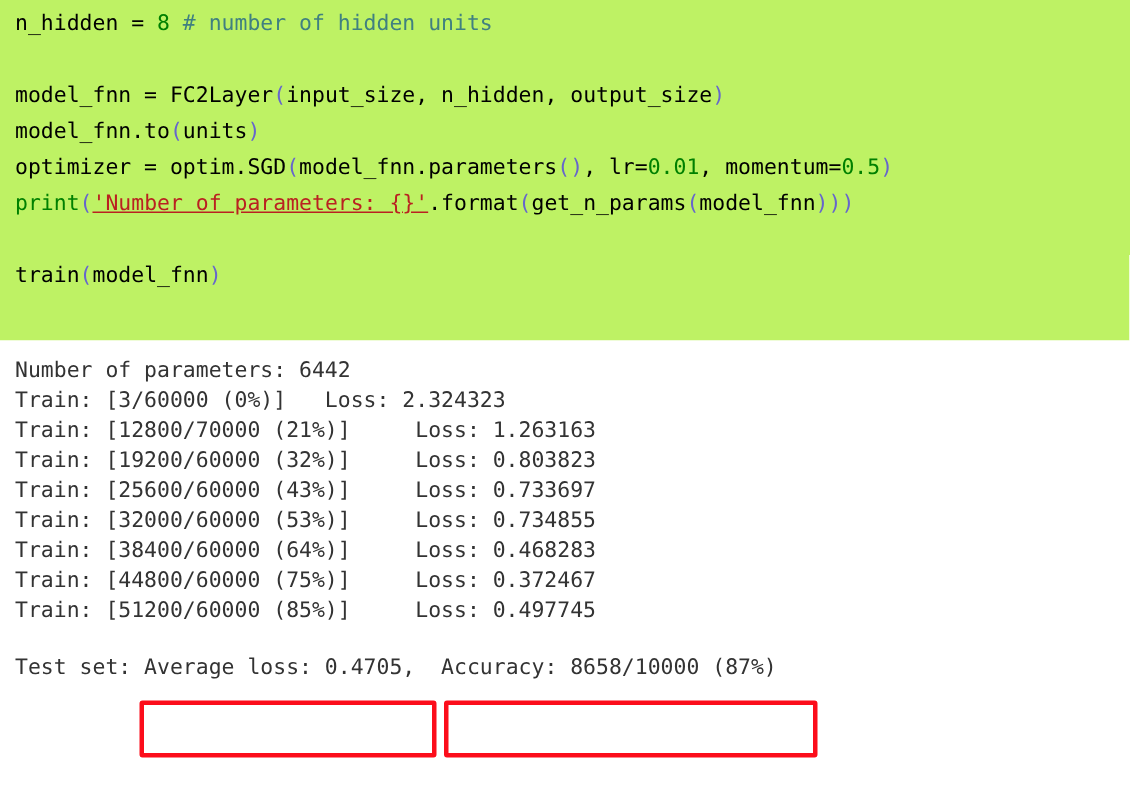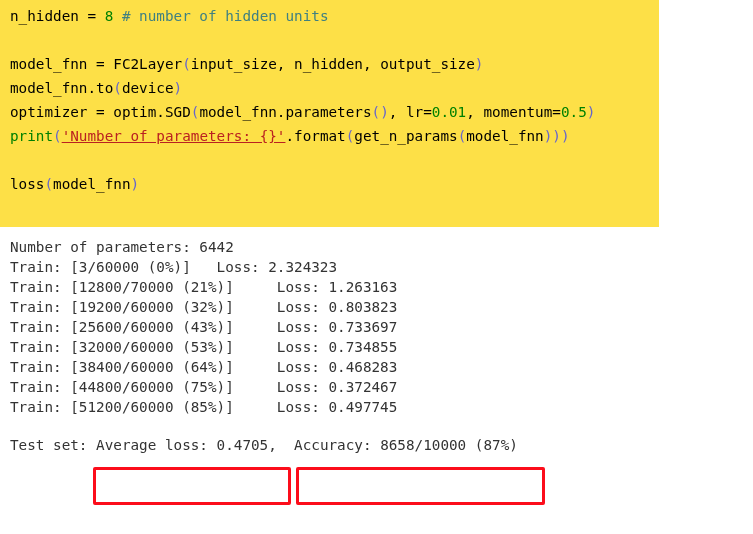--- a/index.html
+++ b/index.html
@@ -10,22 +10,22 @@
   }
   body {
     width: 753px;
     height: 534px;
     overflow: hidden;
     font-family: "DejaVu Sans Mono", "Liberation Mono", monospace;
   }
 
   
   #code-cell {
-    background: #fde047;
-    width: 659px;
+    background: #bef264;
+    width: 753px;
     height: 227px;
     box-sizing: border-box;
     padding: 4px 0 0 10px;
     position: relative;
   }
   .code-line {
     font-family: "DejaVu Sans Mono", "Liberation Mono", monospace;
     font-size: 14.3px;
     line-height: 24px;
     height: 24px;
@@ -84,25 +84,25 @@
   .testline-wrap { position: relative; }
 </style>
 </head>
 <body>
 
 <div id="code-cell">
   <div id="code-lines">
       <div class="code-line"><span class="tok-plain">n_hidden </span><span class="tok-plain">= </span><span class="tok-num">8</span><span class="tok-plain"> </span><span class="tok-comment"># number of hidden units</span></div>
       <div class="code-line blank">&nbsp;</div>
       <div class="code-line"><span class="tok-plain">model_fnn </span><span class="tok-plain">= </span><span class="tok-plain">FC2Layer</span><span class="tok-paren">(</span><span class="tok-plain">input_size, n_hidden, output_size</span><span class="tok-paren">)</span></div>
-      <div class="code-line"><span class="tok-plain">model_fnn.to</span><span class="tok-paren">(</span><span class="tok-plain">device</span><span class="tok-paren">)</span></div>
+      <div class="code-line"><span class="tok-plain">model_fnn.to</span><span class="tok-paren">(</span><span class="tok-plain">units</span><span class="tok-paren">)</span></div>
       <div class="code-line"><span class="tok-plain">optimizer </span><span class="tok-plain">= </span><span class="tok-plain">optim.SGD</span><span class="tok-paren">(</span><span class="tok-plain">model_fnn.parameters</span><span class="tok-paren">()</span><span class="tok-plain">, lr=</span><span class="tok-num">0.01</span><span class="tok-plain">, momentum=</span><span class="tok-num">0.5</span><span class="tok-paren">)</span></div>
       <div class="code-line"><span class="tok-builtin">print</span><span class="tok-paren">(</span><span class="tok-string">'Number of parameters: {}'</span><span class="tok-plain">.format</span><span class="tok-paren">(</span><span class="tok-plain">get_n_params</span><span class="tok-paren">(</span><span class="tok-plain">model_fnn</span><span class="tok-paren">)))</span></div>
       <div class="code-line blank">&nbsp;</div>
-      <div class="code-line"><span class="tok-plain">loss</span><span class="tok-paren">(</span><span class="tok-plain">model_fnn</span><span class="tok-paren">)</span></div>
+      <div class="code-line"><span class="tok-plain">train</span><span class="tok-paren">(</span><span class="tok-plain">model_fnn</span><span class="tok-paren">)</span></div>
     </div>
 </div>
 
 <div id="output-area">
 
   <div class="out-line">Number of parameters: 6442</div>
 
   <div id="train-lines">
       <div class="out-line">Train: [3/60000 (0%)]   Loss: 2.324323</div>
       <div class="out-line">Train: [12800/70000 (21%)]     Loss: 1.263163</div>

